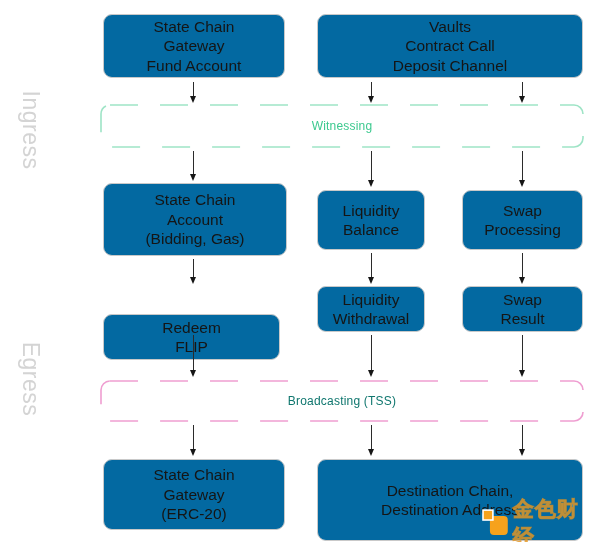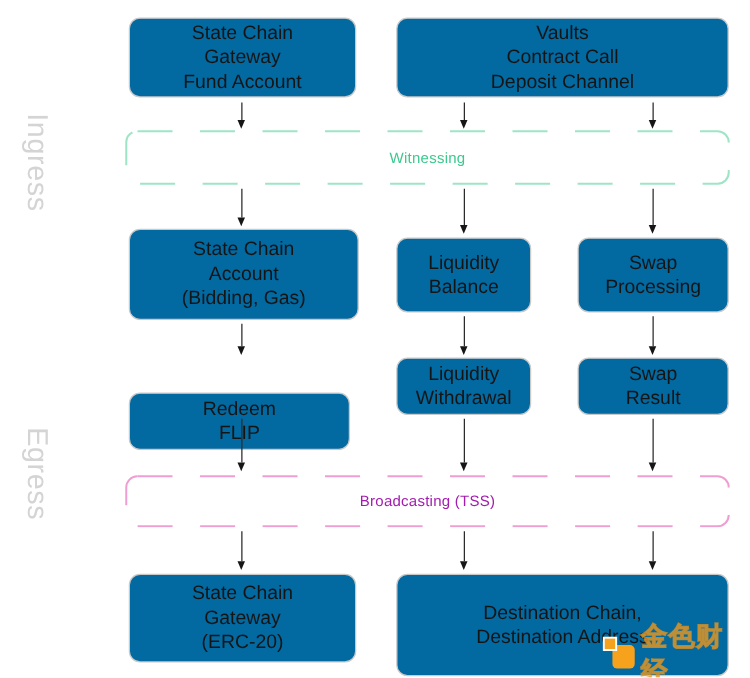--- a/index.html
+++ b/index.html
@@ -15,21 +15,21 @@
     font-size:15.5px; line-height:19.5px; white-space:pre-line;
     box-sizing:border-box;
   }
   .dashed-band { position:absolute; box-sizing:border-box; }
   .dashed-band svg { position:absolute; left:0; top:0; }
   .band-label {
     position:absolute; inset:0; display:flex; align-items:center; justify-content:center;
     font-size:12px; letter-spacing:0.2px;
   }
   .band-label.green { color:#3cc98f; }
-  .band-label.pink  { color:#a21caf; }
+  .band-label.pink  { color:#0f766e; }
   .arrow {
     position:absolute; display:flex; flex-direction:column; align-items:center; width:7px;
   }
   .arrow .line { flex:1; width:1px; background:#2b2b2b; }
   .arrow .head {
     width:0; height:0;
     border-left:3.5px solid transparent; border-right:3.5px solid transparent;
     border-top:7px solid #161616;
   }
   .side-label {

